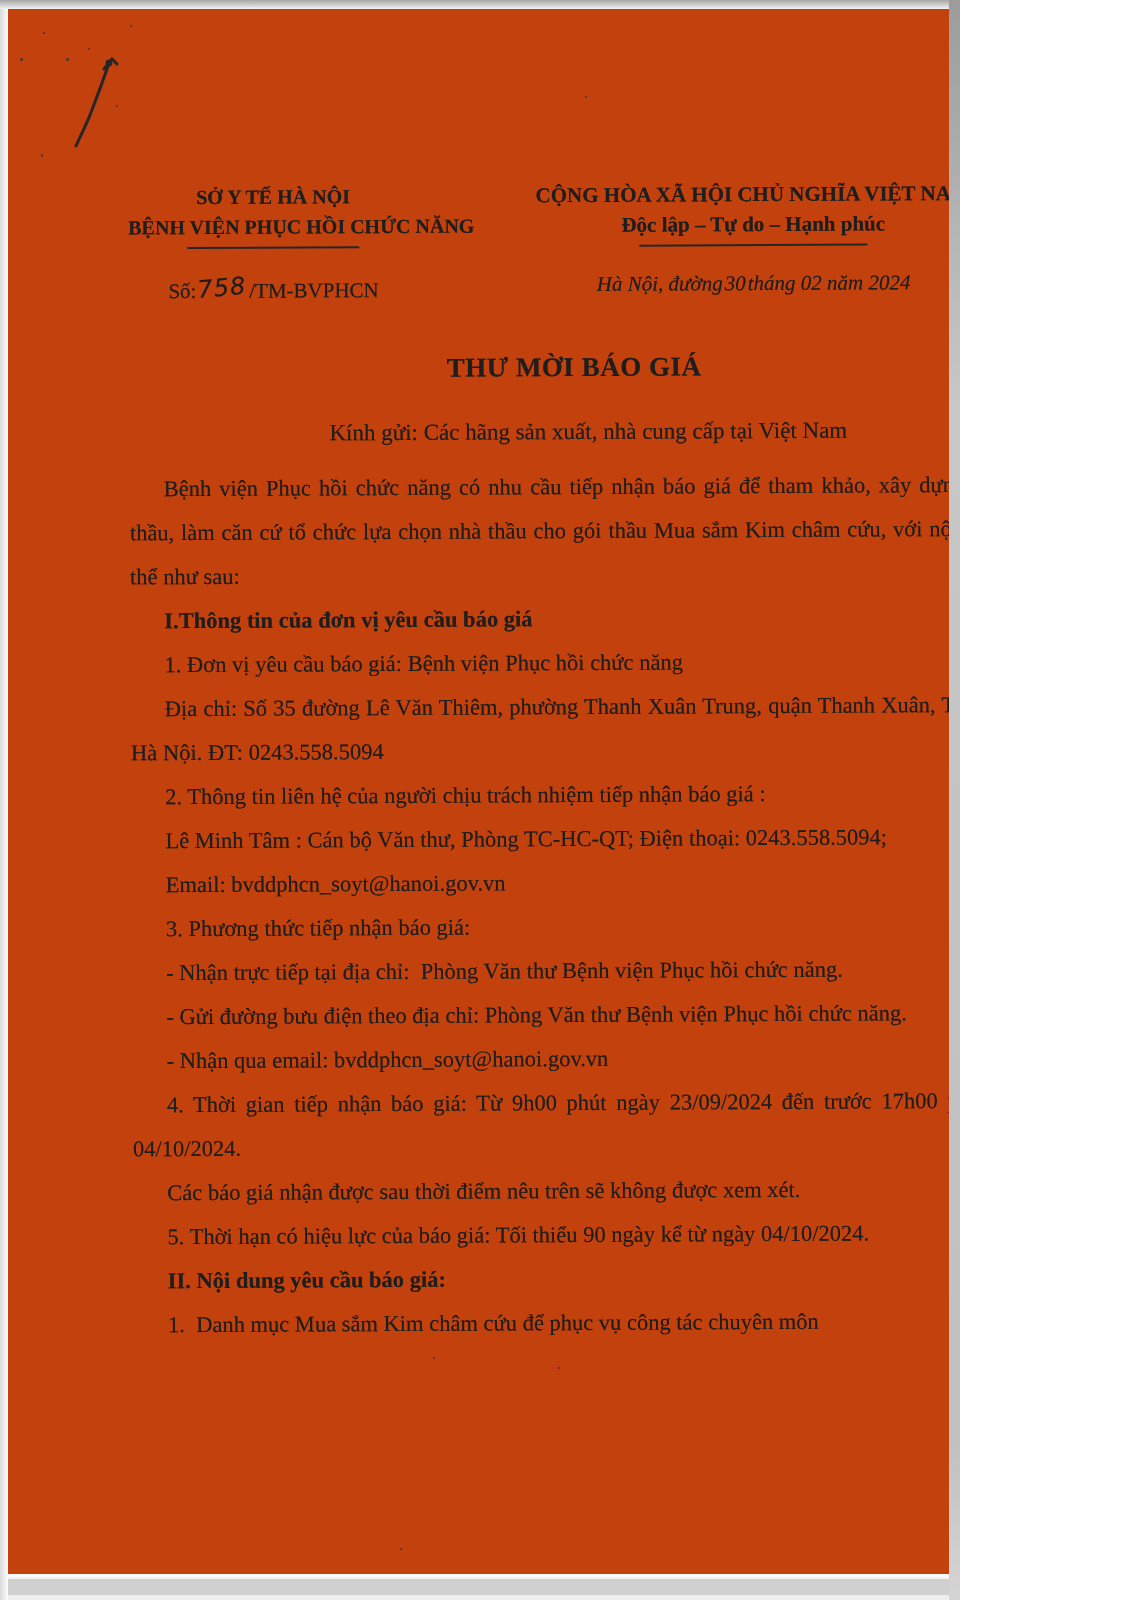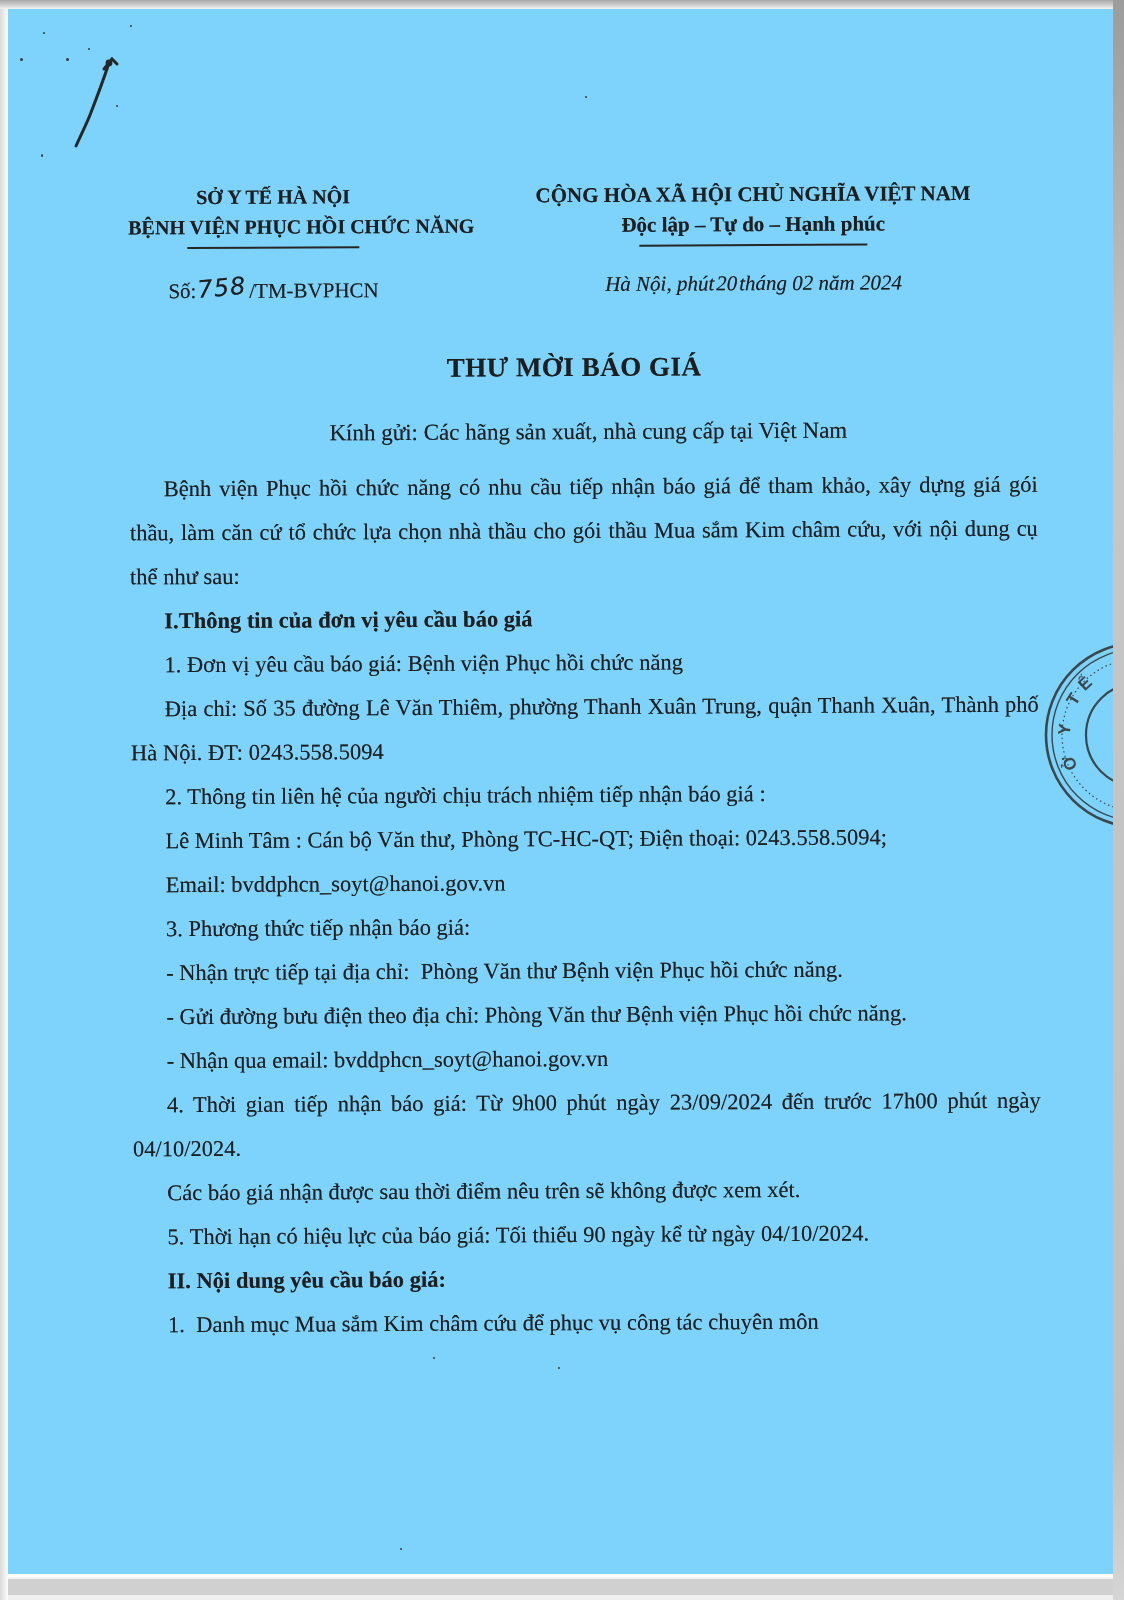--- a/index.html
+++ b/index.html
@@ -1,18 +1,18 @@
 <!DOCTYPE html>
 <html><head>
 <meta charset="utf-8">
 <style>
   html,body{margin:0;padding:0;background:#ffffff;}
   .page{
-    position:relative;width:1124px;height:1600px;overflow:hidden;
-    background:#7dd3fc;font-family:"Liberation Serif","DejaVu Serif",serif;
+    position:relative;width:960px;height:1600px;overflow:hidden;
+    background:#c2410c;font-family:"Liberation Serif","DejaVu Serif",serif;
     color:#1e1e1e;
   }
   
   .edge-top{position:absolute;top:0;left:0;width:100%;height:9px;z-index:9;
     background:linear-gradient(180deg,#a9a9a9,#d2d2d2 60%,#f4f4f4);}
   .edge-right{position:absolute;top:0;right:0;width:11px;height:100%;z-index:9;
     background:linear-gradient(180deg,#9c9c9c,#c7c7c7 25%,#c0c0c0 90%,#d5d5d5);}
   .edge-bottom{position:absolute;bottom:0;left:0;width:100%;height:26px;z-index:8;
     background:linear-gradient(0deg,#efefef 0 5px,#d0d0d0 5px 21px,#f3f3f3 21px 23px,#fdfdfd 23px);}
   .edge-left{position:absolute;top:0;left:0;width:8px;height:100%;z-index:8;
@@ -67,21 +67,21 @@
         <div class="rule rule-left"></div>
         <div class="doc-no">
           <span>Số:</span><span class="hand">758</span><span>/TM-BVPHCN</span>
         </div>
       </div>
       <div class="hdr-right">
         <div class="hdr-line1">CỘNG HÒA XÃ HỘI CHỦ NGHĨA VIỆT NAM</div>
         <div class="hdr-line2">Độc lập – Tự do – Hạnh phúc</div>
         <div class="rule rule-right"></div>
         <div class="date-line">
-          <span>Hà Nội, phút</span><span class="date-day">20</span><span>tháng 02 năm 2024</span>
+          <span>Hà Nội, đường</span><span class="date-day">30</span><span>tháng 02 năm 2024</span>
         </div>
       </div>
     </div>
 
     <div class="title">THƯ MỜI BÁO GIÁ</div>
 
     <div class="greeting">Kính gửi: Các hãng sản xuất, nhà cung cấp tại Việt Nam</div>
 
     <div class="bodytext">
       <p>Bệnh viện Phục hồi chức năng có nhu cầu tiếp nhận báo giá để tham khảo, xây dựng giá gói thầu, làm căn cứ tổ chức lựa chọn nhà thầu cho gói thầu Mua sắm Kim châm cứu, với nội dung cụ thể như sau:</p>

